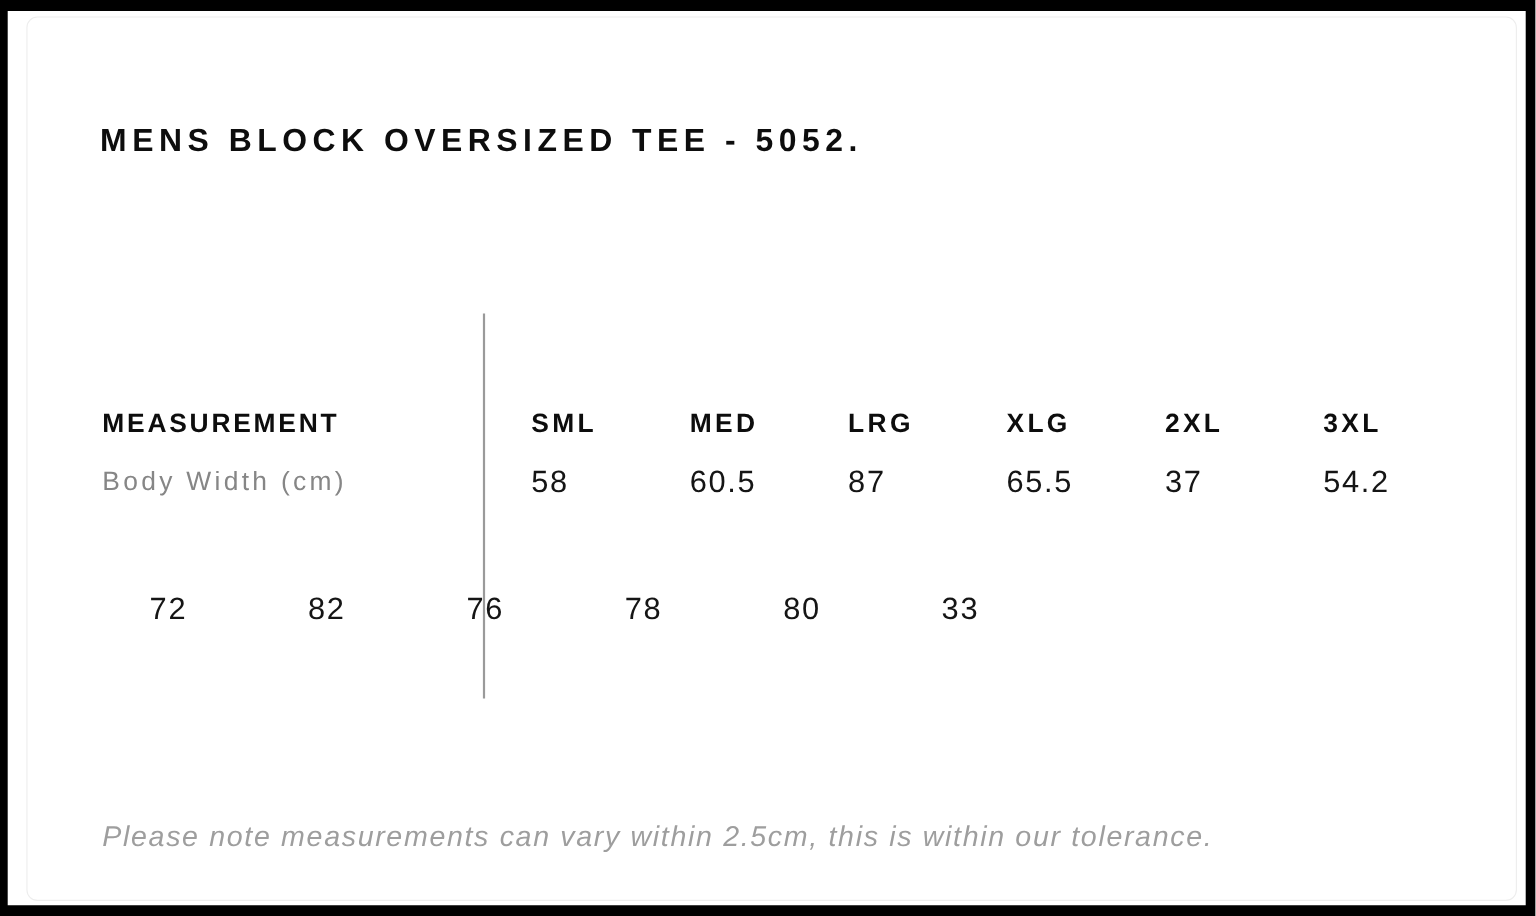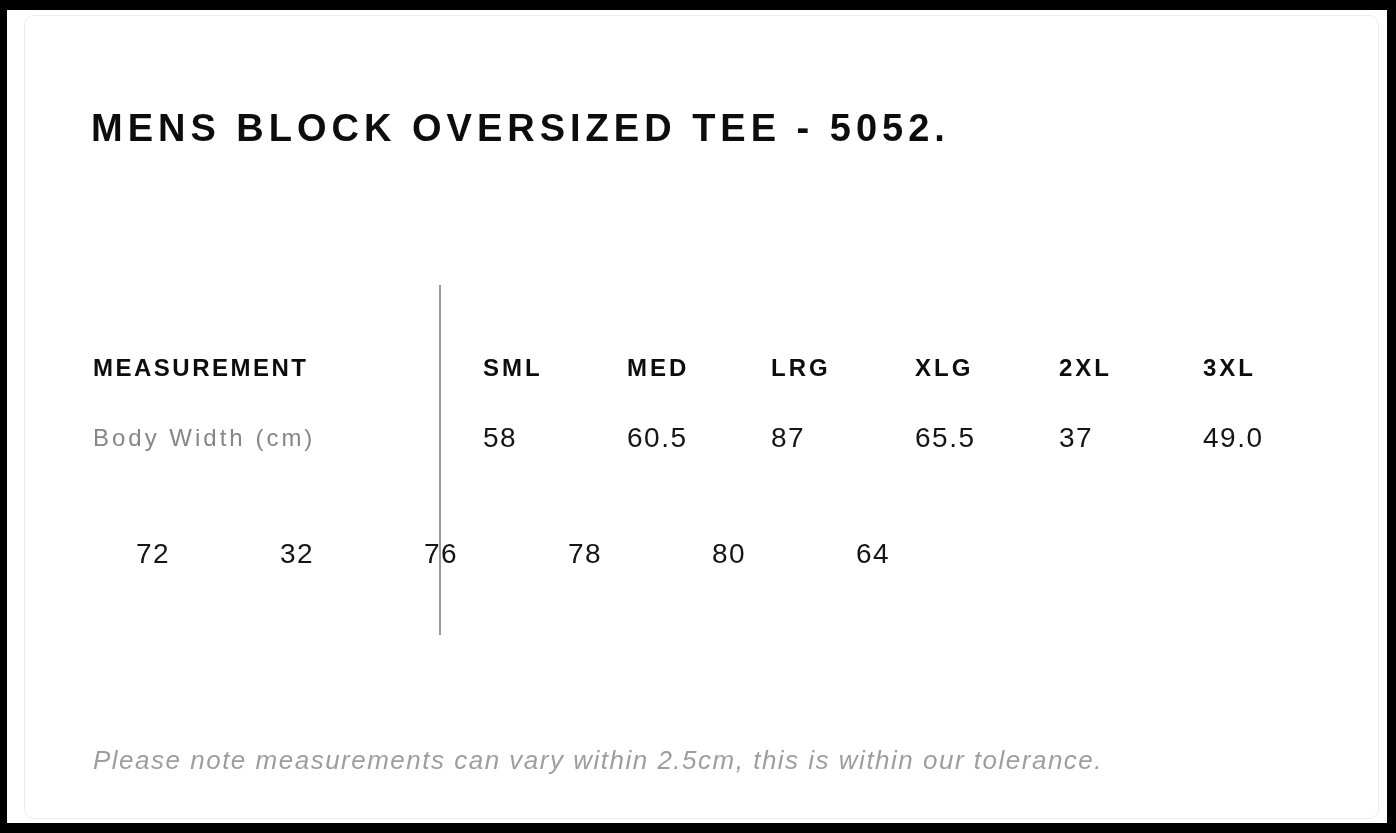--- a/index.html
+++ b/index.html
@@ -39,21 +39,21 @@
     border: 1px solid #ededed;
     border-radius: 10px;
     pointer-events: none;
     z-index: 1;
   }
   .page-title {
     position: absolute;
     left: 91px;
     top: 107px;
     margin: 0;
-    font-size: 38px;
+    font-size: 29px;
     line-height: 42px;
     font-weight: bold;
     letter-spacing: 5px;
     color: #0d0d0d;
     white-space: nowrap;
     z-index: 2;
   }
   .column-divider {
     position: absolute;
     left: 439px;
@@ -69,21 +69,21 @@
     top: 0;
     width: 1396px;
     z-index: 2;
   }
   .chart-row {
     position: absolute;
     left: 93px;
     display: flex;
     align-items: center;
   }
-  .row-header   { top: 328px; height: 80px; }
+  .row-header   { top: 346px; height: 80px; }
   .row-width    { top: 392px; height: 92px; }
   .row-length   { top: 508px; height: 92px; }
   .label-cell {
     flex: 0 0 347px;
     text-align: left;
     white-space: nowrap;
   }
   .gap-cell { flex: 0 0 43px; }
   .size-cell {
     flex: 0 0 144px;
@@ -154,30 +154,30 @@
 
     <div class="chart-row row-width">
       <div class="label-cell row-label-text">Body Width (cm)</div>
       <div class="gap-cell"></div>
 
     <div class="size-cell value-text">58</div>
         <div class="size-cell value-text">60.5</div>
         <div class="size-cell value-text">87</div>
         <div class="size-cell value-text">65.5</div>
         <div class="size-cell value-text">37</div>
-        <div class="size-cell value-text">49.0</div>
+        <div class="size-cell value-text">54.2</div>
       </div>
 
     <div class="chart-row row-length">
       <div class="gap-cell"></div>
 
     <div class="size-cell value-text">72</div>
-        <div class="size-cell value-text">32</div>
+        <div class="size-cell value-text">82</div>
         <div class="size-cell value-text">76</div>
         <div class="size-cell value-text">78</div>
         <div class="size-cell value-text">80</div>
-        <div class="size-cell value-text">64</div>
+        <div class="size-cell value-text">33</div>
       </div>
 
   </div>
 
   <p class="tolerance-note">Please note measurements can vary within 2.5cm, this is within our tolerance.</p>
 </div>
 
 </body></html>

